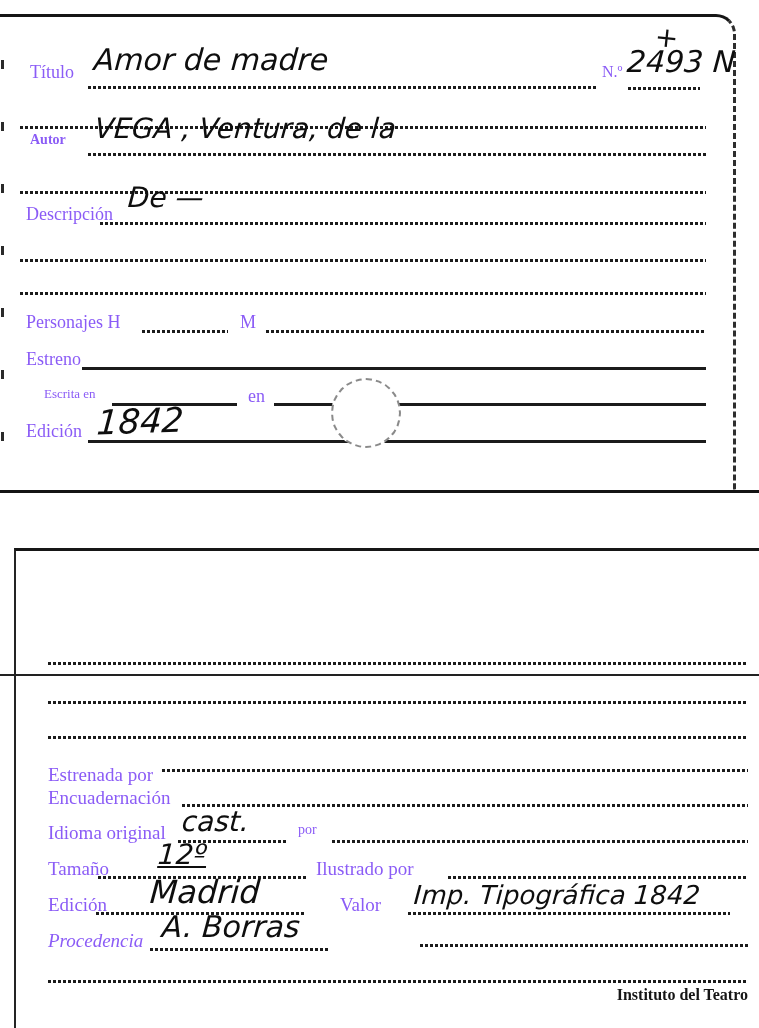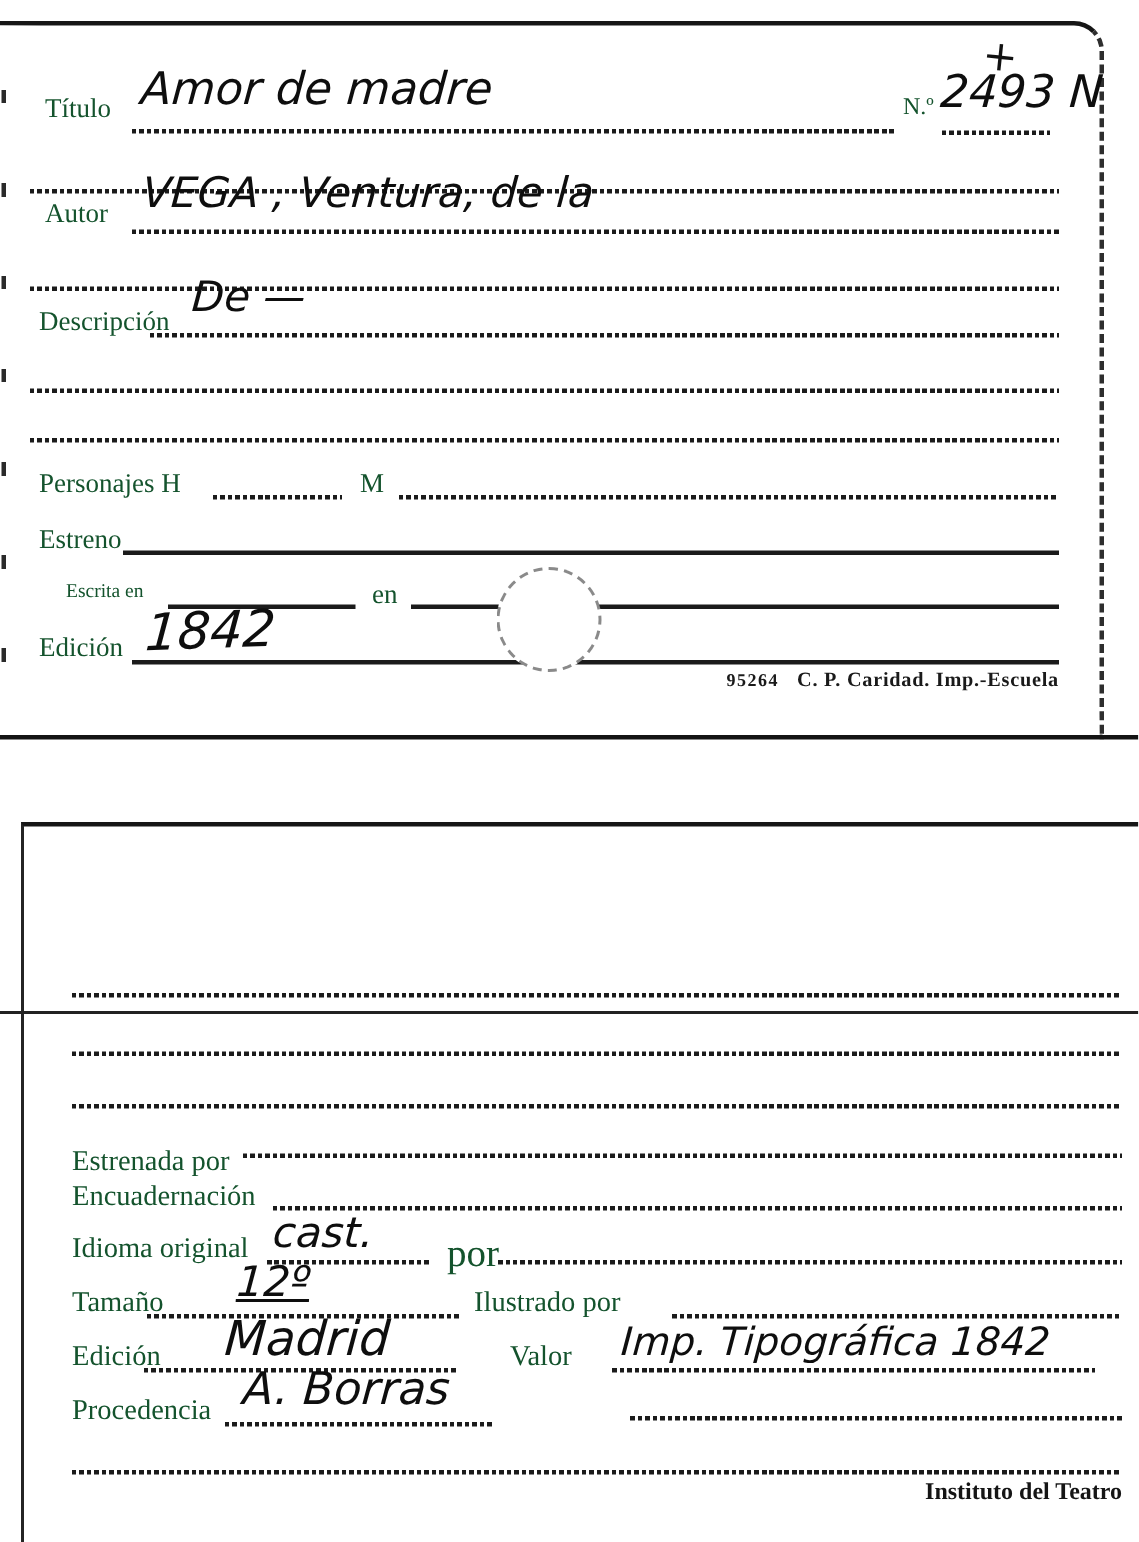--- a/index.html
+++ b/index.html
@@ -7,21 +7,21 @@
     position:relative;
     width:759px;height:1028px;
     background:#ffffff;
     overflow:hidden;
     font-family:"Liberation Serif", serif;
     color:#161616;
   }
   .lbl{
     position:absolute;
     font-family:"Liberation Serif", serif;
-    color:#14532d;
+    color:#8b5cf6;
     white-space:nowrap;
     line-height:1;
   }
   .hand{
     position:absolute;
     font-family:"DejaVu Sans", sans-serif;
     font-style:italic;
     color:#0e0e0e;
     white-space:nowrap;
     line-height:1;
@@ -87,21 +87,21 @@
   <span class="hand" style="left:94px;top:45px;font-size:30px;">Amor de madre</span>
   <div class="dot" style="left:88px;top:86px;width:510px;"></div>
 
   <span class="cross">+</span>
   <span class="lbl" style="left:602px;top:64px;font-size:16px;">N.º</span>
   <span class="hand" style="left:627px;top:47px;font-size:30px;">2493 N</span>
   <div class="dot" style="left:628px;top:87px;width:72px;"></div>
 
   <div class="dot" style="left:20px;top:126px;width:686px;"></div>
 
-  <span class="lbl" style="left:30px;top:133px;font-size:18px;">Autor</span>
+  <span class="lbl" style="left:30px;top:133px;font-size:14px;font-weight:bold;">Autor</span>
   <span class="hand" style="left:95px;top:115px;font-size:28px;">VEGA , Ventura, de la</span>
   <div class="dot" style="left:88px;top:153px;width:618px;"></div>
 
   <div class="dot" style="left:20px;top:191px;width:686px;"></div>
 
   <span class="lbl" style="left:26px;top:205px;font-size:18px;">Descripción</span>
   <span class="hand" style="left:128px;top:184px;font-size:28px;">De —</span>
   <div class="dot" style="left:100px;top:222px;width:606px;"></div>
 
   <div class="dot" style="left:20px;top:259px;width:686px;"></div>
@@ -119,60 +119,55 @@
   <div class="sol" style="left:112px;top:403px;width:125px;"></div>
   <span class="lbl" style="left:248px;top:387px;font-size:18px;">en</span>
   <div class="sol" style="left:274px;top:403px;width:432px;"></div>
 
   <span class="lbl" style="left:26px;top:422px;font-size:18px;">Edición</span>
   <div class="sol" style="left:88px;top:440px;width:618px;"></div>
   <span class="hand" style="left:97px;top:404px;font-size:34px;transform:skewX(-6deg) rotate(-2deg);">1842</span>
 
   <div class="hole"></div>
 
-  <div class="imprint">
-    <span class="num">95264</span>
-    <span>&nbsp;</span>
-    <span class="txt">C. P. Caridad. Imp.-Escuela</span>
-  </div>
 
   <div class="card2-box"></div>
 
 
   <div class="dot" style="left:48px;top:662px;width:700px;"></div>
   <div class="thin" style="left:0px;top:674px;width:759px;"></div>
   <div class="dot" style="left:48px;top:701px;width:700px;"></div>
   <div class="dot" style="left:48px;top:736px;width:700px;"></div>
 
   <span class="lbl" style="left:48px;top:753px;font-size:19px;margin-top:12px;">Estrenada por</span>
   <div class="dot" style="left:162px;top:769px;width:586px;"></div>
 
   <span class="lbl" style="left:48px;top:788px;font-size:19px;">Encuadernación</span>
   <div class="dot" style="left:182px;top:804px;width:566px;"></div>
 
   <span class="lbl" style="left:48px;top:823px;font-size:19px;">Idioma original</span>
   <span class="hand" style="left:182px;top:808px;font-size:28px;">cast.</span>
   <div class="dot" style="left:178px;top:840px;width:108px;"></div>
-  <span class="lbl" style="left:298px;top:823px;font-size:26px;">por</span>
+  <span class="lbl" style="left:298px;top:823px;font-size:14px;">por</span>
   <div class="dot" style="left:332px;top:840px;width:416px;"></div>
 
   <span class="lbl" style="left:48px;top:859px;font-size:19px;">Tamaño</span>
   <div class="dot" style="left:98px;top:876px;width:208px;"></div>
   <span class="hand" style="left:158px;top:841px;font-size:28px;text-decoration:underline;">12º</span>
   <span class="lbl" style="left:316px;top:859px;font-size:19px;">Ilustrado por</span>
   <div class="dot" style="left:448px;top:876px;width:300px;"></div>
 
   <span class="lbl" style="left:48px;top:895px;font-size:19px;">Edición</span>
   <div class="dot" style="left:96px;top:912px;width:210px;"></div>
   <span class="hand" style="left:150px;top:876px;font-size:32px;">Madrid</span>
   <span class="lbl" style="left:340px;top:895px;font-size:19px;">Valor</span>
   <div class="dot" style="left:408px;top:912px;width:322px;"></div>
   <span class="hand" style="left:414px;top:882px;font-size:26px;">Imp. Tipográfica 1842</span>
 
-  <span class="lbl" style="left:48px;top:931px;font-size:19px;">Procedencia</span>
+  <span class="lbl" style="left:48px;top:931px;font-size:19px;font-style:italic;">Procedencia</span>
   <div class="dot" style="left:150px;top:948px;width:180px;"></div>
   <span class="hand" style="left:162px;top:912px;font-size:30px;">A. Borras</span>
   <div class="dot" style="left:420px;top:944px;width:328px;"></div>
 
   <div class="dot" style="left:48px;top:980px;width:700px;"></div>
 
   <div class="footer">Instituto del Teatro</div>
 
 </div>
 

